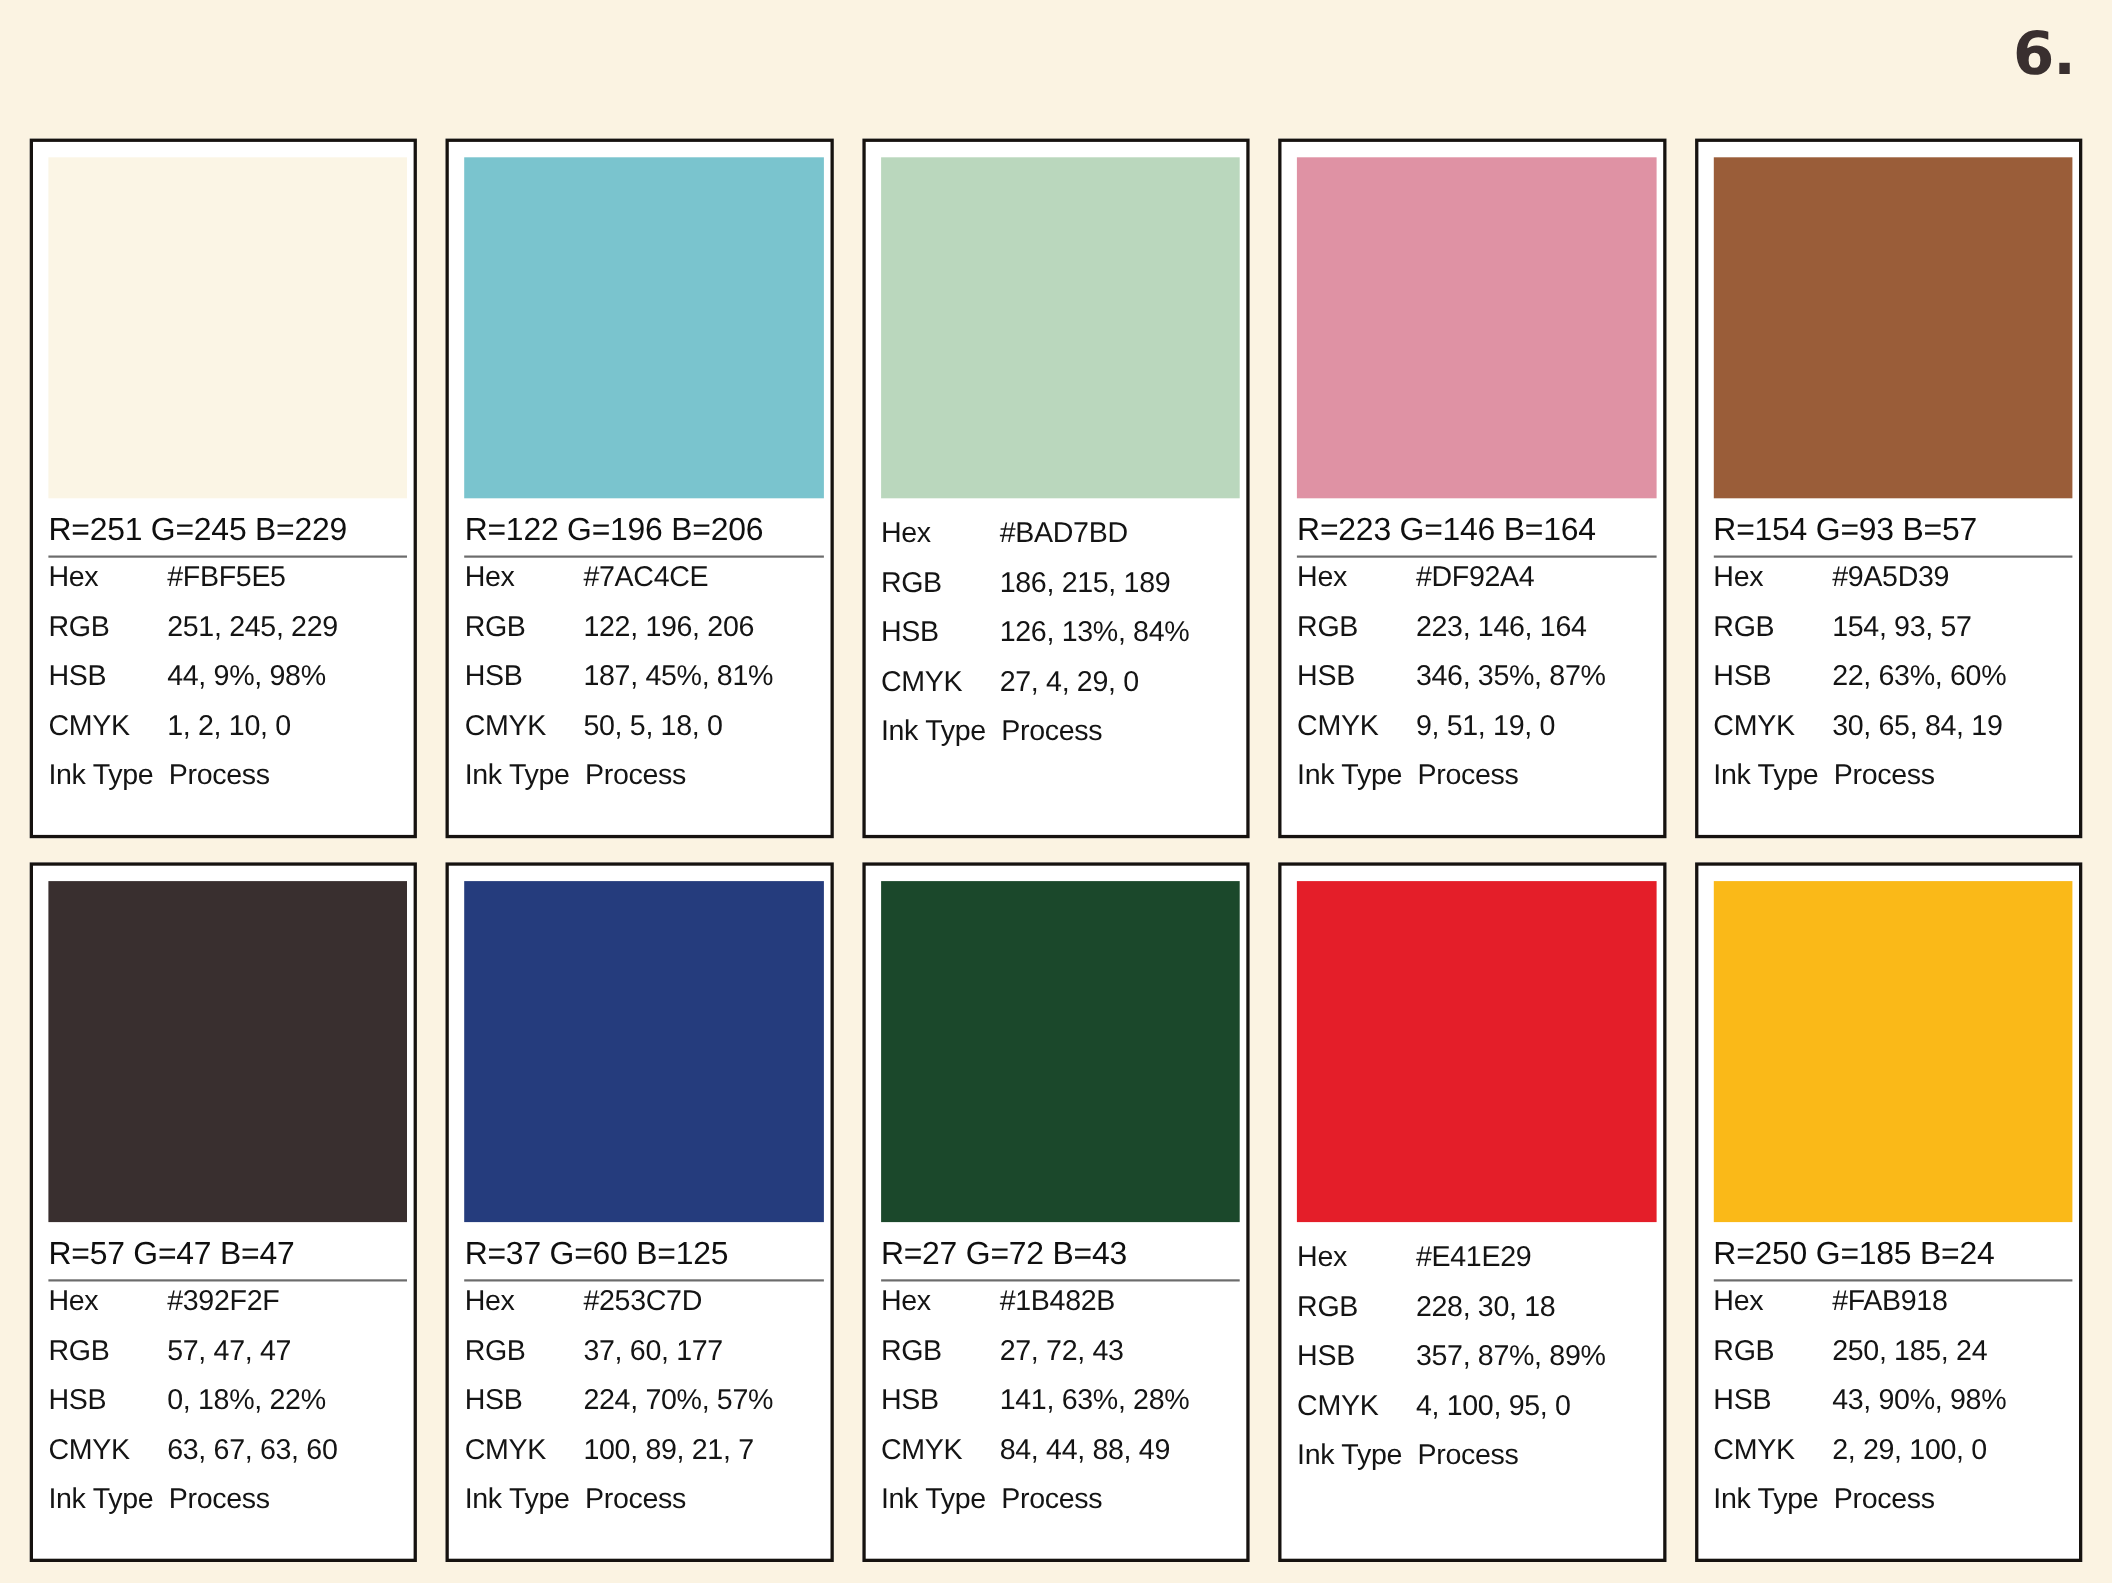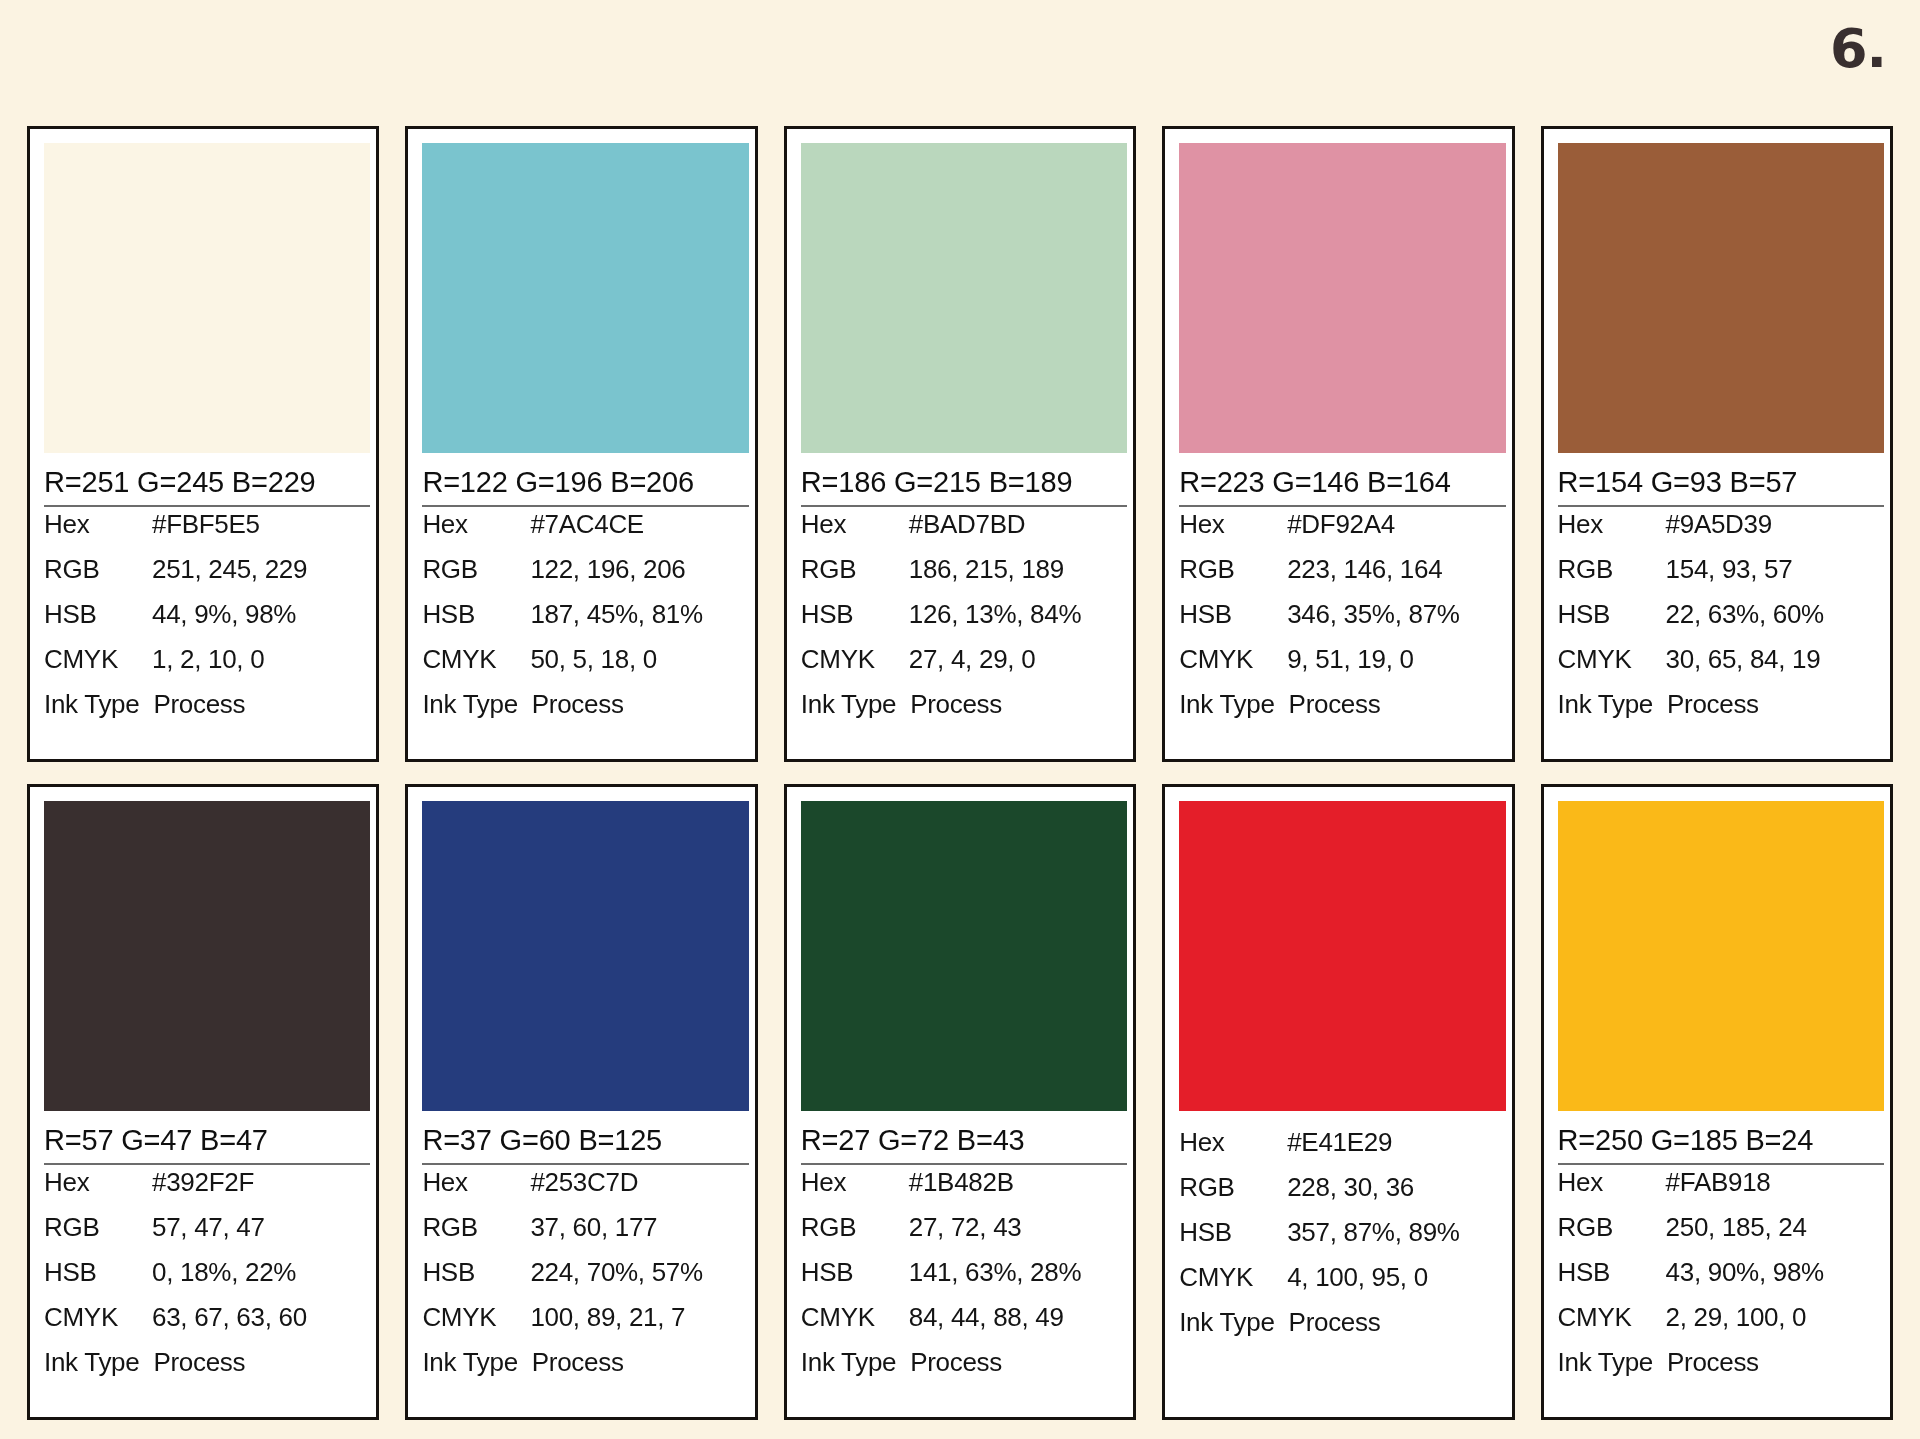--- a/index.html
+++ b/index.html
@@ -162,21 +162,20 @@
           <div class="srow ink">
             <span class="k">Ink Type</span>
             <span class="v">Process</span>
           </div>
         </div>
       </div>
     </div>
     <div class="card">
       <div class="swatch" style="background: rgb(186, 215, 189);"></div>
       <div class="spec">
-        <div class="rgb-header">R=186 G=215 B=189</div>
         <div class="rows">
           <div class="srow">
             <span class="k">Hex</span>
             <span class="v">#BAD7BD</span>
           </div>
           <div class="srow">
             <span class="k">RGB</span>
             <span class="v">186, 215, 189</span>
           </div>
           <div class="srow">
@@ -337,21 +336,21 @@
     <div class="card row2">
       <div class="swatch" style="background: rgb(228, 30, 41);"></div>
       <div class="spec">
         <div class="rows">
           <div class="srow">
             <span class="k">Hex</span>
             <span class="v">#E41E29</span>
           </div>
           <div class="srow">
             <span class="k">RGB</span>
-            <span class="v">228, 30, 36</span>
+            <span class="v">228, 30, 18</span>
           </div>
           <div class="srow">
             <span class="k">HSB</span>
             <span class="v">357, 87%, 89%</span>
           </div>
           <div class="srow">
             <span class="k">CMYK</span>
             <span class="v">4, 100, 95, 0</span>
           </div>
           <div class="srow ink">

